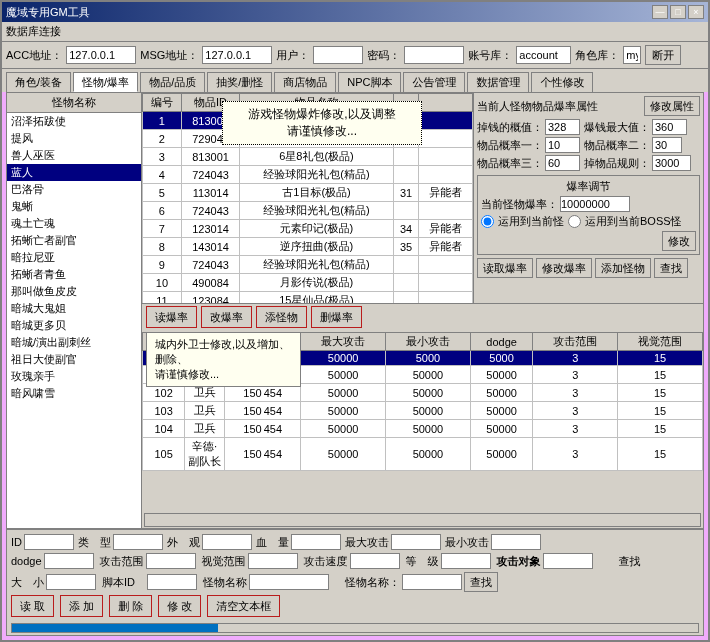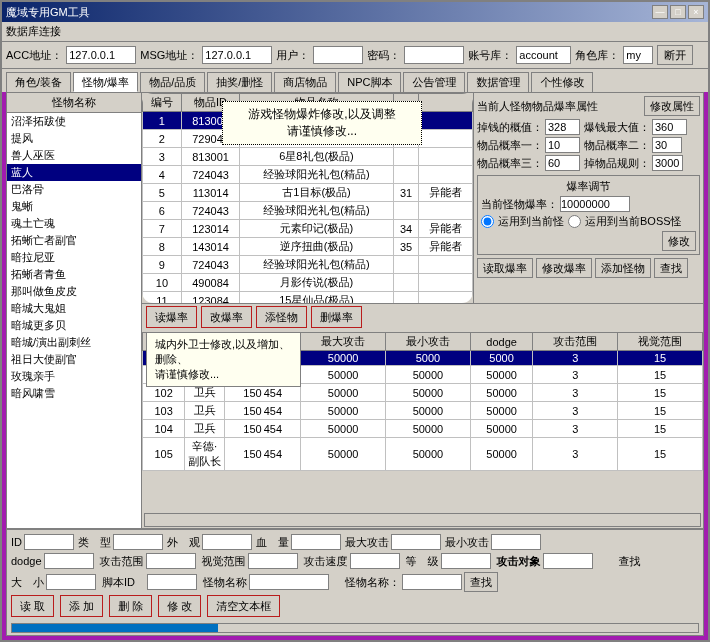--- a/index.html
+++ b/index.html
@@ -8,21 +8,21 @@
       font-size: 11px;
       background: #d4d0c8;
       width: 710px;
       height: 642px;
       overflow: hidden;
     }
     .window {
       width: 710px;
       height: 642px;
       border: 2px solid #808080;
-      background: #a21caf;
+      background: #f0abfc;
       display: flex;
       flex-direction: column;
     }
     .title-bar {
       background: linear-gradient(to right, #0a246a, #a6b5d7);
       color: white;
       height: 20px;
       display: flex;
       align-items: center;
       justify-content: space-between;
@@ -245,21 +245,21 @@
     <input type="text" style="width: 70px;" value="127.0.0.1">
     <label>MSG地址：</label>
     <input type="text" style="width: 70px;" value="127.0.0.1">
     <label>用户：</label>
     <input type="text" style="width: 50px;" value="">
     <label>密码：</label>
     <input type="password" style="width: 60px;">
     <label>账号库：</label>
     <input type="text" style="width: 55px;" value="account">
     <label>角色库：</label>
-    <input type="text" style="width: 30px;" value="my">
+    <input type="text" style="width: 18px;" value="my">
     <button class="disconnect-btn">断开</button>
   </div>
 
   <div class="tabs-bar">
     <div class="tab"><span>角色/装备</span></div>
     <div class="tab active"><span>怪物/爆率</span></div>
     <div class="tab"><span>物品/品质</span></div>
     <div class="tab"><span>抽奖/删怪</span></div>
     <div class="tab"><span>商店物品</span></div>
     <div class="tab"><span>NPC脚本</span></div>
@@ -295,21 +295,21 @@
       </div>
 
       <div style="flex:1; display:flex; flex-direction:column; overflow:hidden; position:relative;">
 
         <div class="notice-overlay" style="left:80px; top:8px; width:200px; text-align:center;">
           <span>游戏怪物爆炸修改,以及调整</span><br>
           <span>请谨慎修改...</span>
         </div>
 
         <div style="height:210px; overflow:hidden; position:relative; display:flex;">
-          <div style="flex:1; overflow-y:auto; overflow-x:hidden;border-radius:11px;">
+          <div style="flex:1; overflow-y:auto; overflow-x:hidden;">
             <table class="items-table">
               <thead>
                 <tr>
                   <th>编号</th>
                   <th>物品ID</th>
                   <th>物品名称</th>
                   <th></th>
                   <th></th>
                 </tr>
               </thead>
@@ -421,21 +421,21 @@
                 <input type="text" class="prop-input" style="width: 30px;" value="30">
               </div>
             </div>
             <div style="display:flex; gap:4px; margin-bottom:2px;">
               <div style="display:flex; align-items:center; gap:2px;">
                 <span>物品概率三：</span>
                 <input type="text" class="prop-input" style="width: 35px;" value="60">
               </div>
               <div style="display:flex; align-items:center; gap:2px;">
                 <span>掉物品规则：</span>
-                <input type="text" class="prop-input" style="width: 31px;" value="3000">
+                <input type="text" class="prop-input" style="width: 39px;" value="3000">
               </div>
             </div>
 
             <div style="border:1px solid #808080; padding:3px; background:#d4d0c8; margin-top:2px;">
               <div style="text-align:center; font-size:11px; margin-bottom:2px;">爆率调节</div>
               <div style="display:flex; align-items:center; gap:2px; margin-bottom:2px;">
                 <span>当前怪物爆率：</span>
                 <input type="text" style="width: 70px; height: 16px; border: 1px solid rgb(128, 128, 128); font-size: 11px;" value="10000000">
               </div>
               <div style="display:flex; align-items:center; gap:4px; margin-bottom:2px;">

